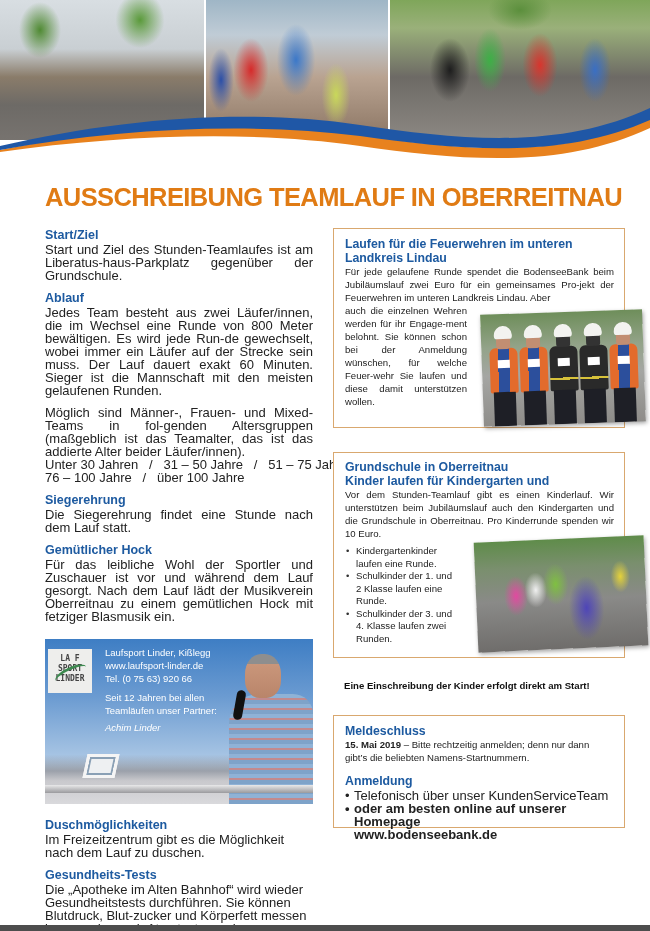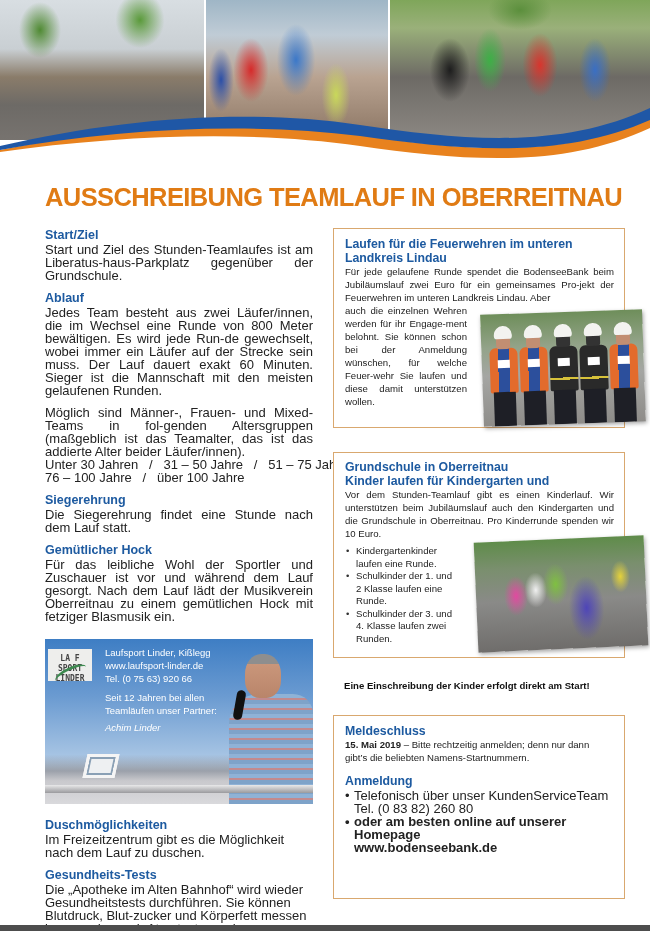--- a/index.html
+++ b/index.html
@@ -38,21 +38,21 @@
   
   .left-col { position: absolute; left: 45px; top: 228px; width: 268px; }
   .sec-h { font-weight: bold; font-size: 12.5px; color: #1d5aa0; line-height: 15px; }
   .sec-p { font-size: 13px; line-height: 13px; color: #222; text-align: justify; }
   .sec { margin-bottom: 9px; }
 
   .ad-box { position: relative; width: 268px; height: 165px; margin: 16px 0 14px 0; overflow: hidden;
     background:
       linear-gradient(180deg, rgba(255,255,255,0) 70%, rgba(150,150,155,0.8) 80%, #c9c9cd 86%, #d9d9dc 100%),
       linear-gradient(180deg, #3e7ec4 0%, #6b9bd1 35%, #a5c3e3 70%, #c6d9ec 100%); }
-  .ad-logo { position: absolute; left: 3px; top: 10px; width: 44px; height: 32px; background: #eeeeec;
+  .ad-logo { position: absolute; left: 3px; top: 10px; width: 44px; height: 44px; background: #eeeeec;
     font-family: "DejaVu Sans Mono", monospace; font-size: 8px; line-height: 10px; color: #444; text-align: center;
     padding-top: 5px; font-weight: bold; }
   .ad-logo .swoosh { position: absolute; left: 6px; top: 18px; width: 34px; height: 14px; border-top: 3px solid #3d8a4f;
     border-radius: 50% 50% 0 0; transform: rotate(-25deg); }
   .ad-text { position: absolute; left: 60px; top: 7px; color: #ffffff; font-size: 9.5px; line-height: 13px; }
   .ad-text .gap { height: 6px; }
   .ad-text .italic { font-style: italic; margin-top: 4px; }
   .ad-person { position: absolute; left: 178px; top: 15px; width: 90px; height: 150px; }
   .ad-person .head { position: absolute; left: 22px; top: 0; width: 36px; height: 44px; border-radius: 45% 45% 40% 40%;
     background: linear-gradient(180deg, #8e8e8e 0%, #8e8e8e 22%, #c9967a 23%, #b9856a 100%); }
@@ -92,21 +92,21 @@
     background:
       radial-gradient(ellipse 15px 25px at 40px 55px, #e14aa0 0%, rgba(225,74,160,0) 80%),
       radial-gradient(ellipse 16px 26px at 80px 45px, #7fc041 0%, rgba(127,192,65,0) 80%),
       radial-gradient(ellipse 22px 40px at 110px 70px, #4e45b8 0%, rgba(78,69,184,0) 80%),
       radial-gradient(ellipse 12px 20px at 145px 40px, #e5d23a 0%, rgba(229,210,58,0) 80%),
       radial-gradient(ellipse 14px 22px at 60px 50px, #f0f0f0 0%, rgba(240,240,240,0) 80%),
       linear-gradient(180deg, #5f8c4a 0%, #7a8f6e 25%, #8a8a88 55%, #6f6d6b 100%); }
 
   .kids-note { position: absolute; left: 344px; top: 680px; font-weight: bold; font-size: 9.6px; color: #111; }
 
-  .box-reg { left: 333px; top: 715px; width: 292px; height: 184px; padding: 8px 10px 0 11px; }
+  .box-reg { left: 333px; top: 715px; width: 292px; height: 113px; padding: 8px 10px 0 11px; }
   .reg-p { font-size: 9.6px; line-height: 13px; color: #222; }
   .reg-p b { font-weight: bold; }
   .reg-gap { height: 10px; }
   .reg-list { list-style: none; margin-top: 1px; }
   .reg-list li { position: relative; padding-left: 9px; font-size: 13px; line-height: 13px; color: #222; }
   .reg-list li::before { content: "\2022"; position: absolute; left: 0; top: 0; }
   .reg-list li.bold { font-weight: bold; }
 
   .bottom-bar { position: absolute; left: 0; top: 925px; width: 650px; height: 6px; background: #4d4d4d; }
 </style>
@@ -243,21 +243,20 @@
 <p class="kids-note">Eine Einschreibung der Kinder erfolgt direkt am Start!</p>
 
 <div class="box box-reg">
   <div class="box-h">Meldeschluss</div>
   <p class="reg-p"><b>15. Mai 2019</b><span> – Bitte rechtzeitig anmelden; denn nur dann gibt’s die beliebten Namens-Startnummern.</span></p>
   <div class="reg-gap"></div>
   <div class="box-h">Anmeldung</div>
   <ul class="reg-list">
     <li>
       <div>Telefonisch über unser KundenServiceTeam</div>
-      <div>Tel. (0 83 82) 260 80</div>
     </li>
     <li class="bold">
       <div>oder am besten online auf unserer Homepage</div>
       <div>www.bodenseebank.de</div>
     </li>
   </ul>
 </div>
 
 <div class="bottom-bar"></div>
 

